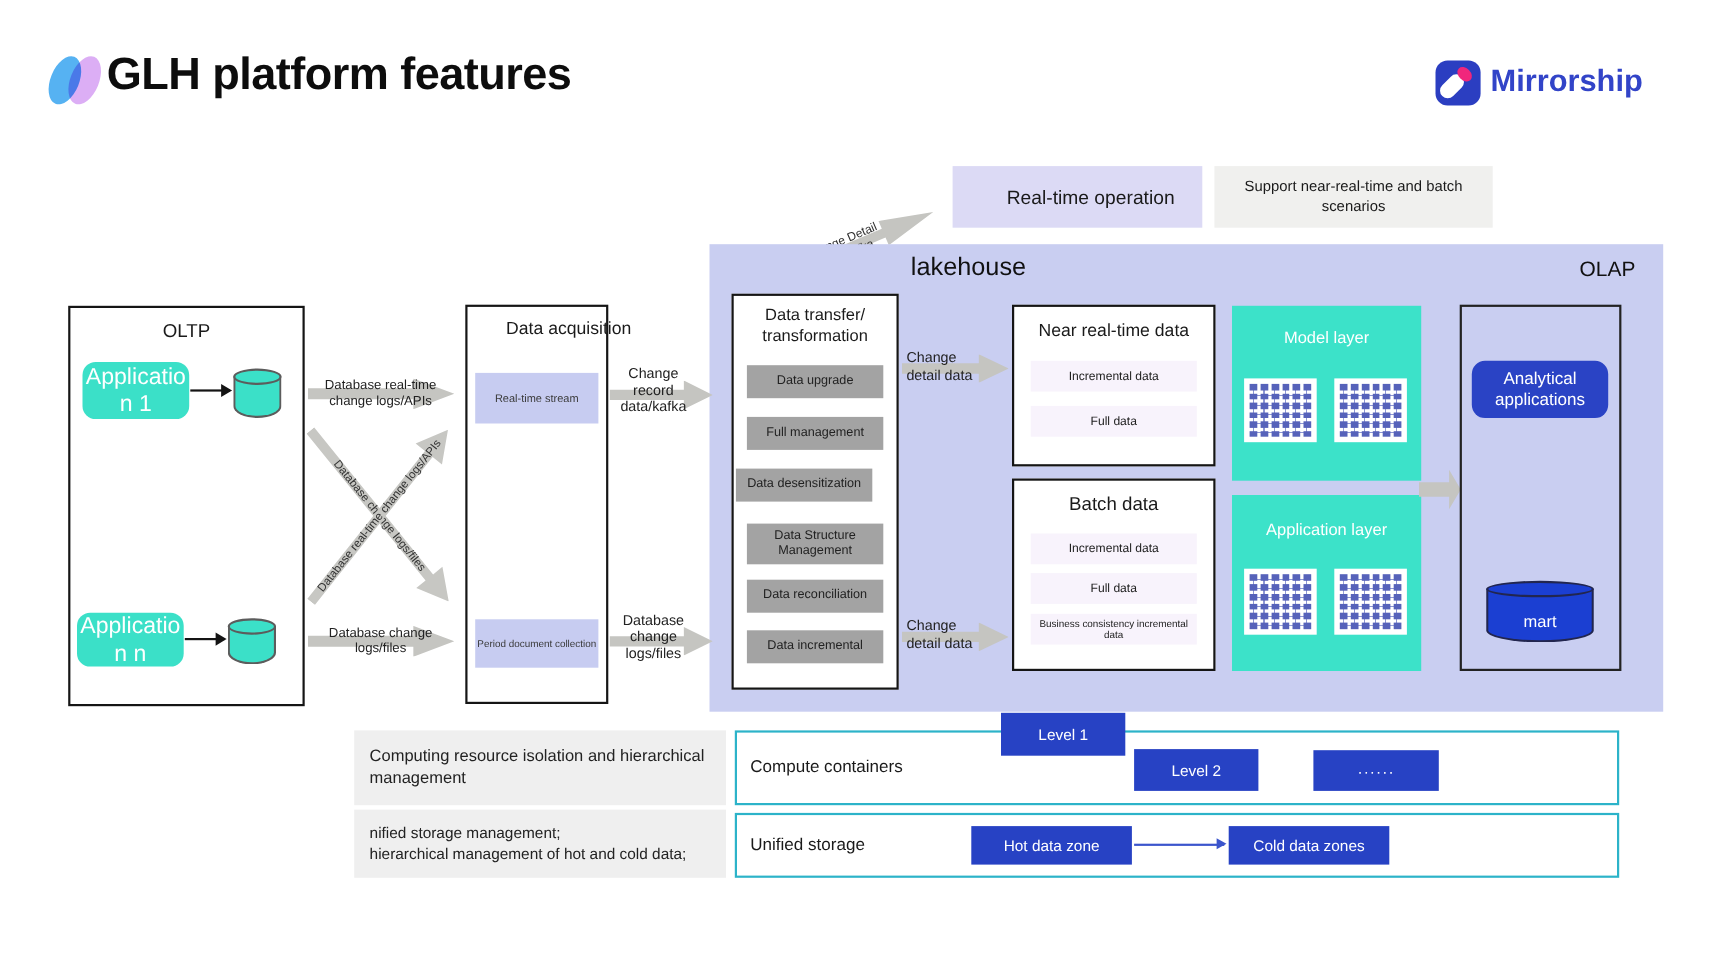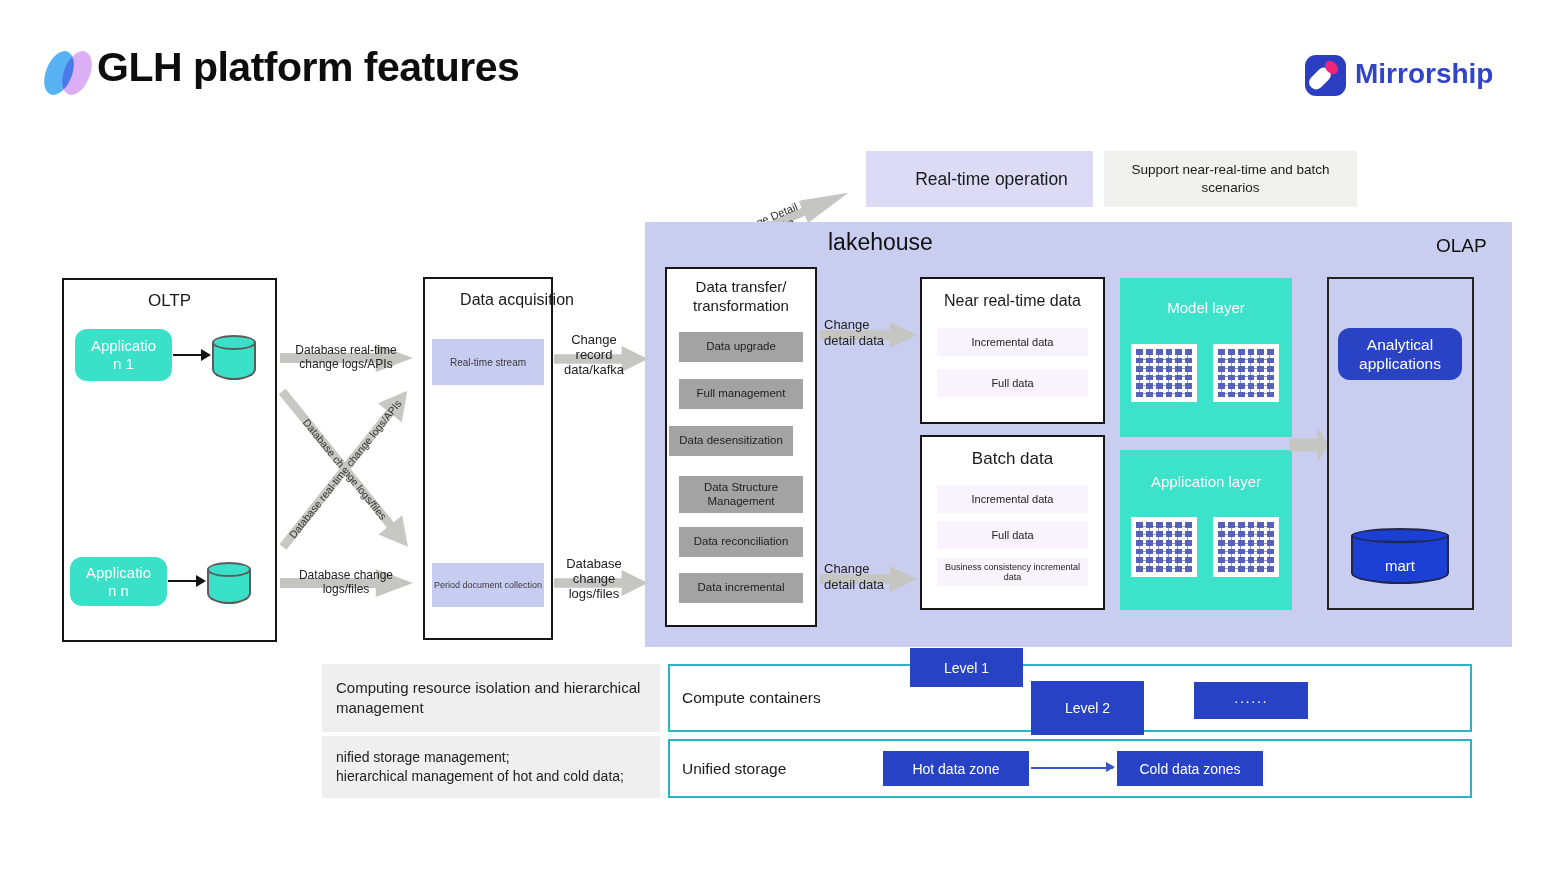--- a/index.html
+++ b/index.html
@@ -12,21 +12,21 @@
   .box { background:#fff; border:2px solid #151515; }
   .arrow { clip-path:polygon(0 32%,72% 32%,72% 0,100% 50%,72% 100%,72% 68%,0 68%); background:#c5c5c1; }
   .arrow2 { clip-path:polygon(0 37%,86% 37%,86% 5%,100% 50%,86% 95%,86% 63%,0 63%); background:#c7c7c3; }
   .flow-label { font-size:12px; line-height:1.15; color:#222; }
   .tarrow { position:absolute; height:2px; background:#141414; }
   .tarrow::after { content:''; position:absolute; right:-2px; top:-5px; width:0; height:0;
                    border-left:10px solid #141414; border-top:6px solid transparent; border-bottom:6px solid transparent; }
   .barrow { position:absolute; height:2px; background:#3b55cc; }
   .barrow::after { content:''; position:absolute; right:-2px; top:-5px; width:0; height:0;
                    border-left:9px solid #3b55cc; border-top:5px solid transparent; border-bottom:5px solid transparent; }
-  .teal-node { background:#3be0c8; border-radius:12px; color:#fff; font-size:15px; line-height:1.2; }
+  .teal-node { background:#3be0c8; border-radius:12px; color:#fff; font-size:21px; line-height:1.2; }
   .cyl-top { position:absolute; left:0; right:0; top:0; height:15px; border:2px solid #5c5c5c; border-radius:50%; }
   .cyl-body { position:absolute; left:0; right:0; top:7px; bottom:0; border:2px solid #5c5c5c; border-top:none;
               border-radius:0 0 50% 50% / 0 0 11px 11px; }
   .cyl-teal .cyl-top, .cyl-teal .cyl-body { background:#3be0c8; }
   .cyl-blue .cyl-top, .cyl-blue .cyl-body { background:#1b3fd2; border-color:#22264f; }
   .lav-item { background:#a3a3a3; font-size:11.5px; color:#222; line-height:1.15; }
   .pink-item { background:#f8f3fc; font-size:11px; color:#222; }
   .grid-icon { background:#fff; }
   .grid-icon::before { content:''; position:absolute; inset:8px;
       background:repeating-linear-gradient(90deg,#8d96d2 0 1px,transparent 1px 9.6px),
@@ -320,21 +320,21 @@
       <div class="cyl-top"></div>
     <div class="abs ctr" style="left:0;right:0;top:18px;bottom:0;color:#fff;font-size:15px;">mart</div>
   </div>
   <div class="abs ctr pre" style="left:1338px;top:328px;width:124px;height:52px;background:#2a43c5;border-radius:12px;color:#fff;font-size:15.5px;line-height:1.25;">Analytical
 applications</div>
 
   <div class="abs note" style="left:322px;top:664px;width:338px;height:68px;">Computing resource isolation and hierarchical management</div>
   <div class="abs cyan-panel" style="left:668px;top:664px;width:804px;height:68px;"></div>
   <div class="abs panel-title" style="left:682px;top:664px;height:68px;">Compute containers</div>
   <div class="abs ctr blue-btn" style="left:910px;top:648px;width:113px;height:39px;">Level 1</div>
-  <div class="abs ctr blue-btn" style="left:1031px;top:681px;width:113px;height:54px;">Level 2</div>
+  <div class="abs ctr blue-btn" style="left:1031px;top:681px;width:113px;height:38px;">Level 2</div>
   <div class="abs ctr blue-btn" style="left:1194px;top:682px;width:114px;height:37px;letter-spacing:1px;">······</div>
 
   <div class="abs note pre" style="left:322px;top:736px;width:338px;height:62px;font-size:14px;">nified storage management;
 hierarchical management of hot and cold data;</div>
   <div class="abs cyan-panel" style="left:668px;top:739px;width:804px;height:59px;"></div>
   <div class="abs panel-title" style="left:682px;top:739px;height:59px;">Unified storage</div>
   <div class="abs ctr blue-btn" style="left:883px;top:751px;width:146px;height:35px;">Hot data zone</div>
   <div class="barrow" style="left:1031px;top:767px;width:82px;"></div>
   <div class="abs ctr blue-btn" style="left:1117px;top:751px;width:146px;height:35px;">Cold data zones</div>
 

